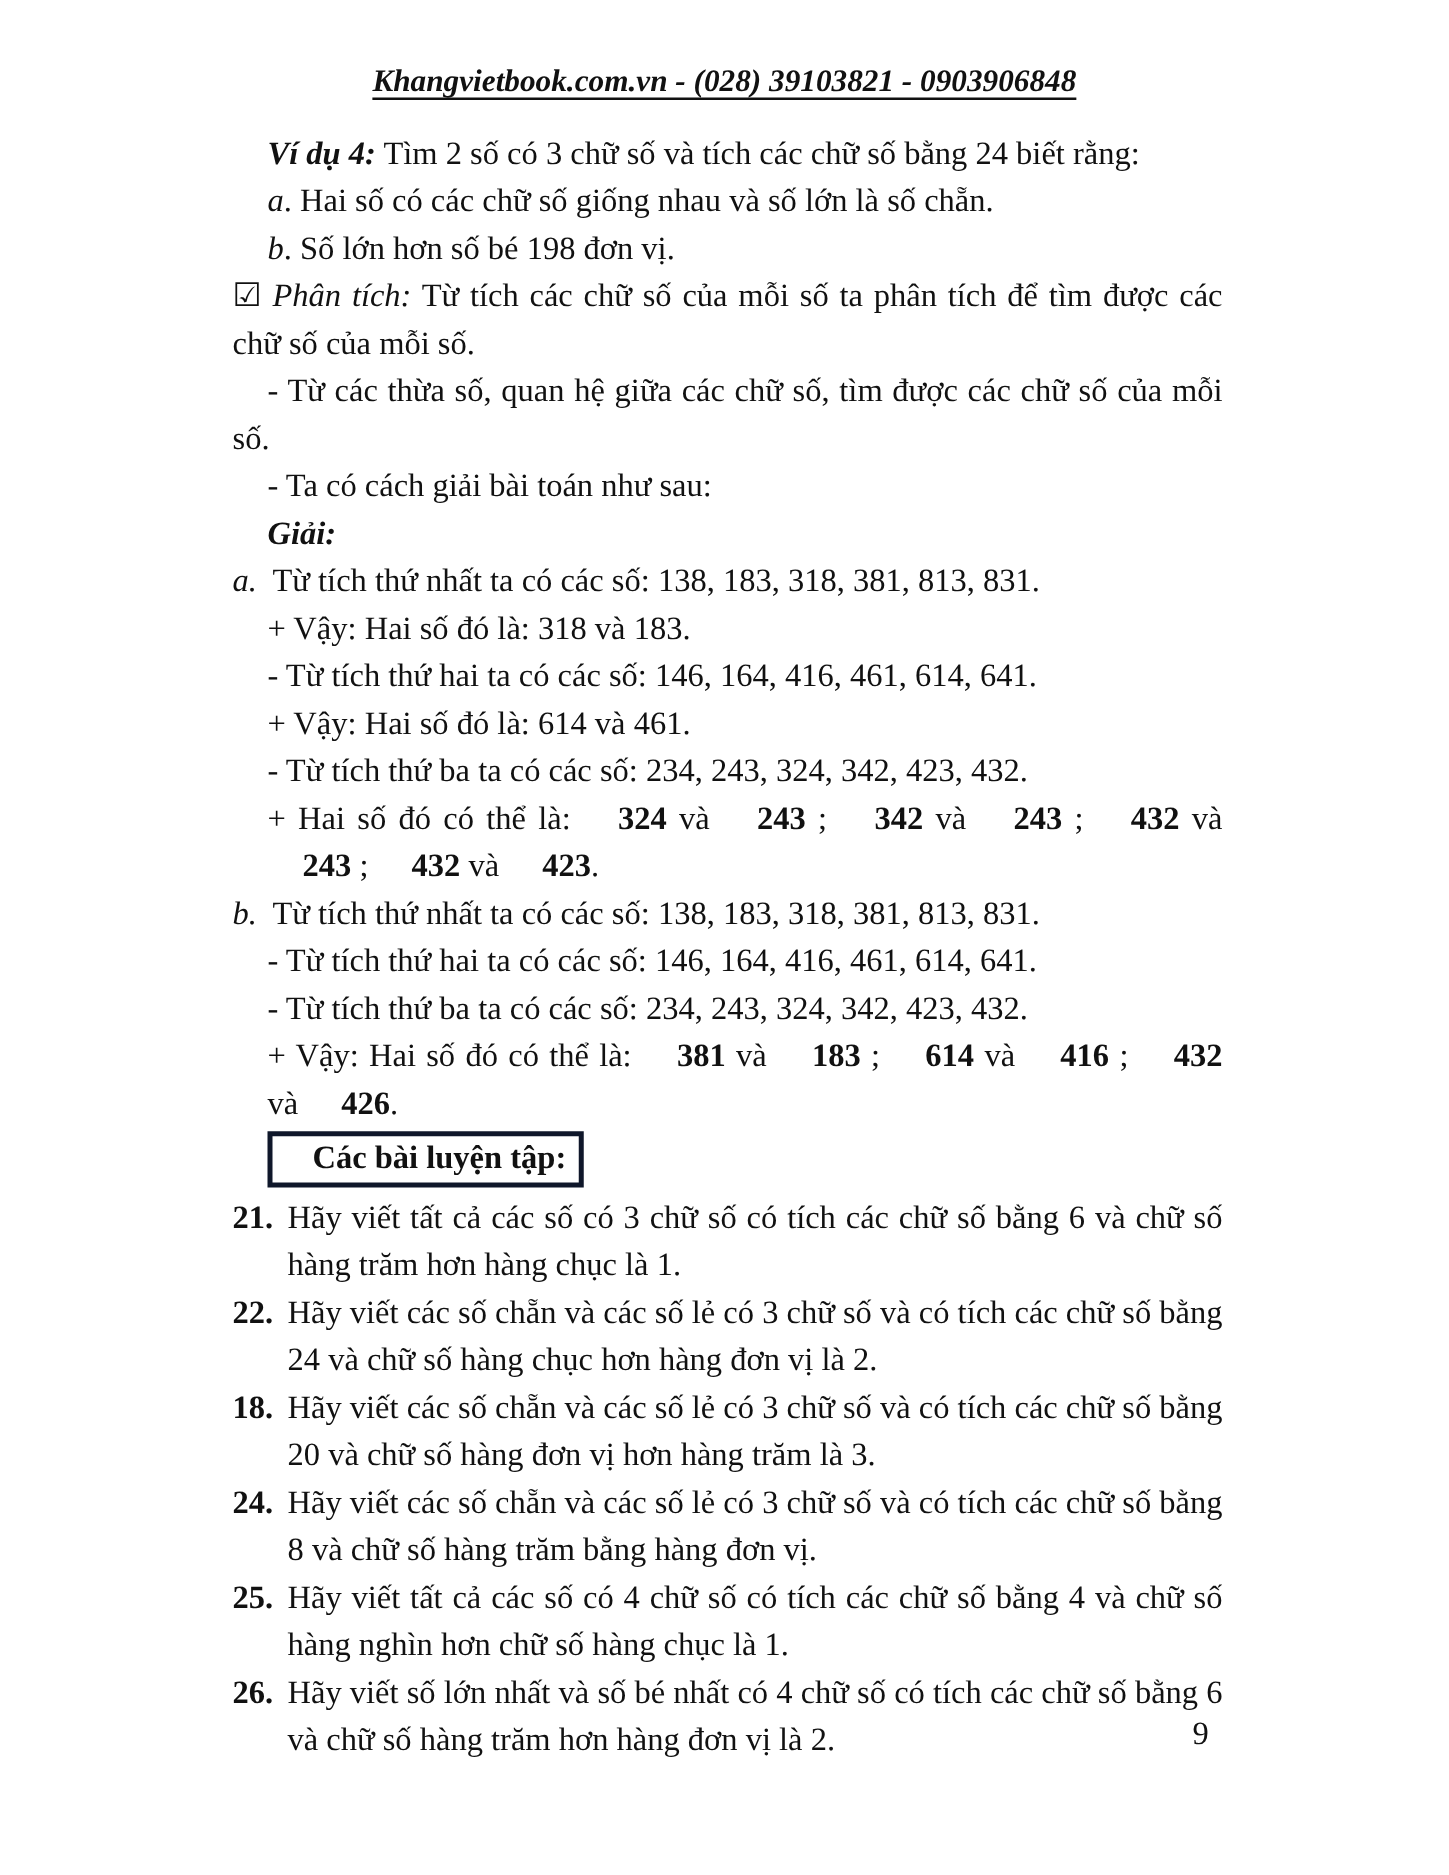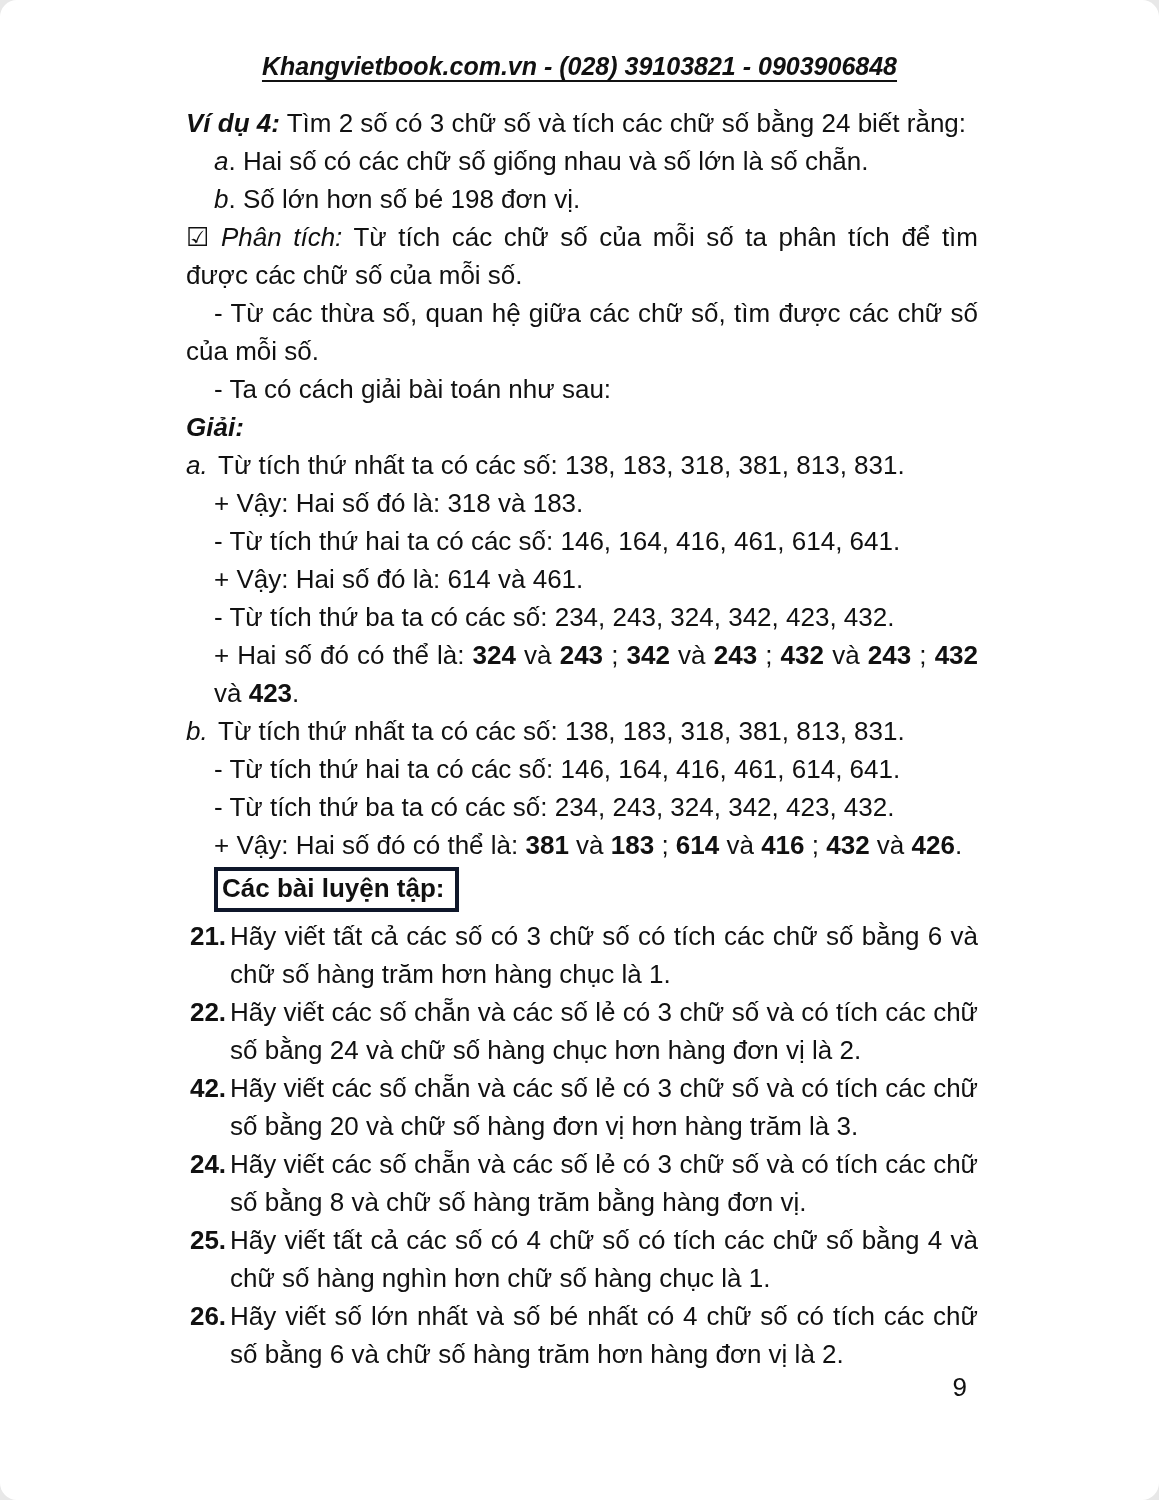--- a/index.html
+++ b/index.html
@@ -2,25 +2,24 @@
 <html><head>
 <meta charset="utf-8">
 <style>
   html, body { margin: 0; padding: 0; background: #e8e8e8; }
   .page {
     position: relative;
     width: 1159px;
     height: 1500px;
     margin: 0 auto;
     background: #ffffff;
-    font-family: Liberation Sans, sans-serif;
+    font-family: Liberation Serif, serif;
     color: #111111;
     font-size: 26px;
     overflow: hidden;
-    border-radius: 17px;
   }
   .header {
     position: absolute;
     top: 52px;
     left: 0;
     right: 0;
     text-align: center;
     font-size: 25px;
     font-weight: bold;
     font-style: italic;
@@ -33,33 +32,33 @@
     position: absolute;
     top: 104px;
     left: 186px;
     width: 792px;
   }
   .para {
     margin: 0;
     line-height: 38px;
     text-align: justify;
   }
-  .para .bold { font-weight: bold; }
+  .para .bold { font-weight: bold; margin-left: 28px; }
   .para .italic { font-style: italic; }
 
   .flush { }
   .indent1 { padding-left: 28px; }
   .indent-first { text-indent: 28px; }
   .center { text-align: left; }
 
   .alpha { padding-left: 32px; }
   .alpha .marker { display: inline-block; width: 32px; margin-left: -32px; text-align: left; }
 
   .exercise { padding-left: 44px; }
-  .exercise .marker { display: inline-block; width: 44px; margin-left: -44px; text-align: center; }
+  .exercise .marker { display: inline-block; width: 44px; margin-left: -44px; text-align: left; }
 
   .boxed { padding-left: 28px; margin: 3px 0 5px 0; text-align: left; }
   .boxed .box {
     display: inline-block;
     border: 4px solid #0f172a;
     padding: 0px 10px 3px 4px;
     line-height: 34px;
   }
 
   .page-number {
@@ -91,20 +90,20 @@
       <p class="para indent1"><span>+ Vậy: Hai số đó là: 614 và 461.</span></p>
       <p class="para indent1"><span>- Từ tích thứ ba ta có các số: 234, 243, 324, 342, 423, 432.</span></p>
       <p class="para indent1"><span>+ Hai số đó có thể là: </span><span class="bold">324</span><span> và </span><span class="bold">243</span><span> ; </span><span class="bold">342</span><span> và </span><span class="bold">243</span><span> ; </span><span class="bold">432</span><span> và </span><span class="bold">243</span><span> ; </span><span class="bold">432</span><span> và </span><span class="bold">423</span><span>.</span></p>
       <p class="para alpha"><span class="italic marker">b.</span><span>Từ tích thứ nhất ta có các số: 138, 183, 318, 381, 813, 831.</span></p>
       <p class="para indent1"><span>- Từ tích thứ hai ta có các số: 146, 164, 416, 461, 614, 641.</span></p>
       <p class="para indent1"><span>- Từ tích thứ ba ta có các số: 234, 243, 324, 342, 423, 432.</span></p>
       <p class="para indent1"><span>+ Vậy: Hai số đó có thể là: </span><span class="bold">381</span><span> và </span><span class="bold">183</span><span> ; </span><span class="bold">614</span><span> và </span><span class="bold">416</span><span> ; </span><span class="bold">432</span><span> và </span><span class="bold">426</span><span>.</span></p>
       <p class="para boxed"><span class="box"><span class="bold">Các bài luyện tập:</span></span></p>
       <p class="para exercise"><span class="bold marker">21.</span><span>Hãy viết tất cả các số có 3 chữ số có tích các chữ số bằng 6 và chữ số hàng trăm hơn hàng chục là 1.</span></p>
       <p class="para exercise"><span class="bold marker">22.</span><span>Hãy viết các số chẵn và các số lẻ có 3 chữ số và có tích các chữ số bằng 24 và chữ số hàng chục hơn hàng đơn vị là 2.</span></p>
-      <p class="para exercise"><span class="bold marker">42.</span><span>Hãy viết các số chẵn và các số lẻ có 3 chữ số và có tích các chữ số bằng 20 và chữ số hàng đơn vị hơn hàng trăm là 3.</span></p>
+      <p class="para exercise"><span class="bold marker">18.</span><span>Hãy viết các số chẵn và các số lẻ có 3 chữ số và có tích các chữ số bằng 20 và chữ số hàng đơn vị hơn hàng trăm là 3.</span></p>
       <p class="para exercise"><span class="bold marker">24.</span><span>Hãy viết các số chẵn và các số lẻ có 3 chữ số và có tích các chữ số bằng 8 và chữ số hàng trăm bằng hàng đơn vị.</span></p>
       <p class="para exercise"><span class="bold marker">25.</span><span>Hãy viết tất cả các số có 4 chữ số có tích các chữ số bằng 4 và chữ số hàng nghìn hơn chữ số hàng chục là 1.</span></p>
       <p class="para exercise"><span class="bold marker">26.</span><span>Hãy viết số lớn nhất và số bé nhất có 4 chữ số có tích các chữ số bằng 6 và chữ số hàng trăm hơn hàng đơn vị là 2.</span></p>
     </main>
 
   <div class="page-number">9</div>
 </div>
 
 </body></html>

